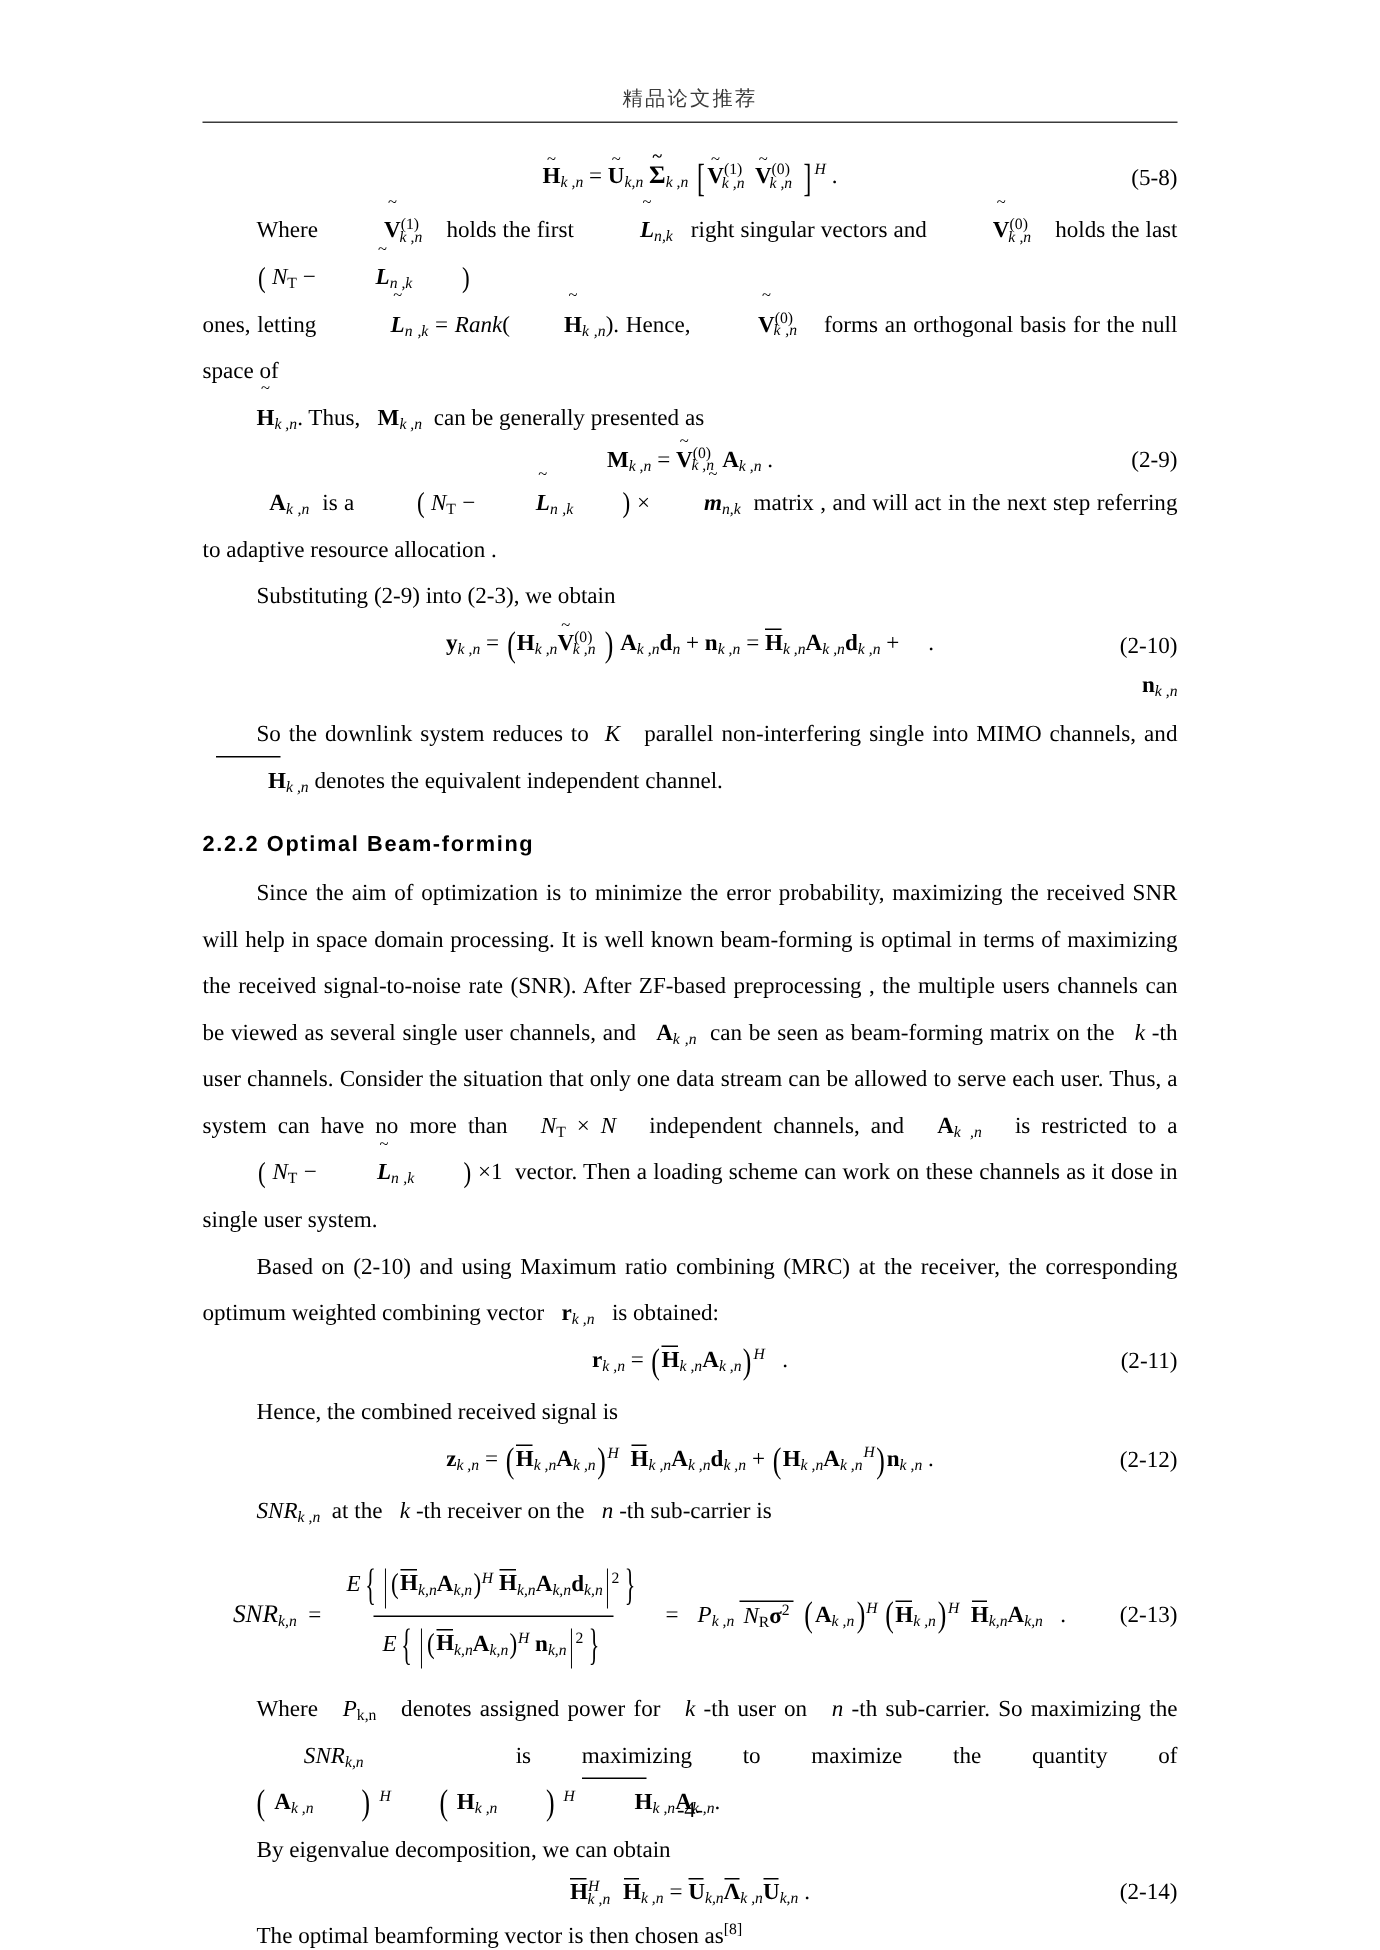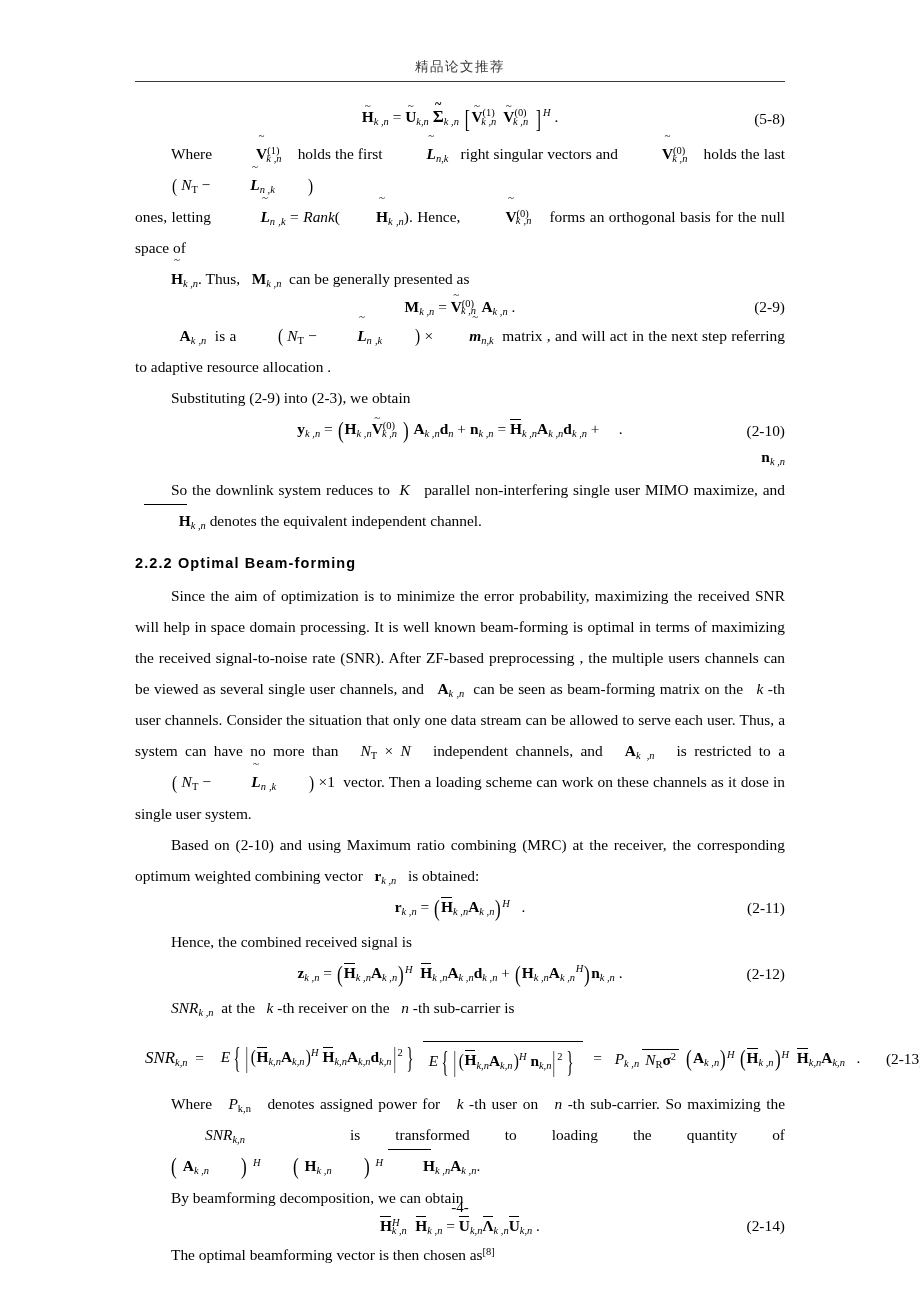--- a/index.html
+++ b/index.html
@@ -88,21 +88,21 @@
     width: 100%;
     margin: 4px 0;
   }
   .eq-body { flex: 1 1 auto; text-align: center; font-size: 15.4px; }
   .eq-num { flex: 0 0 72px; text-align: right; font-size: 15.4px; }
   .eq-left-pad { flex: 0 0 72px; }
   
   .frac { display: inline-flex; flex-direction: row; align-items: flex-end; vertical-align: middle; margin: 0 2px; }
   .frac > .num { padding: 0 3px 1px 3px; }
   .frac > .den { padding: 1px 3px 0 3px; border-top: 1.4px solid #000; }
-  .bigfrac { display: inline-flex; flex-direction: row; align-items: center; vertical-align: middle; margin: 0 3px; }
+  .bigfrac { display: inline-flex; flex-direction: column; align-items: center; vertical-align: middle; margin: 0 3px; }
   .bigfrac > .num { padding: 0 6px 3px 6px; }
   .bigfrac > .den { padding: 3px 6px 0 6px; border-top: 1.5px solid #000; }
   
   .page-num {
     position: absolute;
     left: 0; right: 0;
     bottom: 84px;
     text-align: center;
     font-size: 15px;
   }
@@ -184,21 +184,21 @@
     </div>
     <div class="eq-num">(2-10)</div>
   </div>
   <div class="ctr math" style="font-size:15.4px;margin:2px 0 0 -40px;">
     <span class="mb">n</span><sub class="mi">k ,n</sub>
   </div>
 
   <p class="body-text indent" style="margin-top:8px;">
     <span>So the downlink system reduces to</span>
     <span class="math">&nbsp;<span class="mi">K</span>&nbsp;&nbsp;</span>
-    <span>parallel non-interfering single user MIMO maximize, and</span>
+    <span>parallel non-interfering single into MIMO channels, and</span>
     <span class="math">&nbsp;&nbsp;<span class="ovb"><span class="bar"></span><span class="mb">H</span></span><sub class="mi">k ,n</sub></span>
     <span>denotes the equivalent independent channel.</span>
   </p>
 
   <div class="sec-head">2.2.2 Optimal Beam-forming</div>
 
   <p class="body-text indent">
     <span>Since the aim of optimization is to minimize the error probability, maximizing the received SNR will help in space domain processing. It is well known beam-forming is optimal in terms of maximizing the received signal-to-noise rate (SNR). After ZF-based preprocessing , the multiple users channels can be viewed as several single user channels, and</span>
     <span class="math">&nbsp;&nbsp;<span class="mb">A</span><sub class="mi">k ,n</sub>&nbsp;</span>
     <span>can be seen as beam-forming matrix on the</span>
@@ -277,25 +277,25 @@
     <div class="eq-num" style="flex:0 0 64px;">(2-13)</div>
   </div>
 
   <p class="body-text indent">
     <span>Where</span>
     <span class="math">&nbsp;&nbsp;<span class="mi">P</span><sub>k,n</sub>&nbsp;&nbsp;</span>
     <span>denotes assigned power for</span>
     <span class="math">&nbsp;&nbsp;<span class="mi">k</span>&nbsp;</span><span>-th user on</span>
     <span class="math">&nbsp;&nbsp;<span class="mi">n</span>&nbsp;</span><span>-th sub-carrier. So maximizing the</span>
     <span class="math">&nbsp;&nbsp;<span class="mi">SNR</span><sub class="mi">k,n</sub>&nbsp;&nbsp;</span>
-    <span>is transformed to loading the quantity of</span>
+    <span>is maximizing to maximize the quantity of</span>
     <span class="math">&nbsp;<span class="paren-big">(</span><span class="mb">A</span><sub class="mi">k ,n</sub><span class="paren-big">)</span><sup class="mi">H</sup><span class="paren-big">(</span><span class="mb">H</span><sub class="mi">k ,n</sub><span class="paren-big">)</span><sup class="mi">H</sup>&nbsp;<span class="ovb"><span class="bar"></span><span class="mb">H</span></span><sub class="mi">k ,n</sub><span class="mb">A</span><sub class="mi">k ,n</sub></span><span>.</span>
   </p>
 
-  <p class="body-text indent tight">By beamforming decomposition, we can obtain</p>
+  <p class="body-text indent tight">By eigenvalue decomposition, we can obtain</p>
 
   <div class="eq-row">
     <div class="eq-left-pad"></div>
     <div class="eq-body math">
       <span class="ovb"><span class="bar"></span><span class="mb">H</span></span><sup class="mi">H</sup><sub class="mi" style="margin-left:-0.75em;">k ,n</sub>
       <span style="margin-left:0.3em;"></span><span class="ovb"><span class="bar"></span><span class="mb">H</span></span><sub class="mi">k ,n</sub>
       <span> = </span>
       <span class="ovb"><span class="bar"></span><span class="mb">U</span></span><sub class="mi">k,n</sub><span class="ovb"><span class="bar"></span><span class="mb">Λ</span></span><sub class="mi">k ,n</sub><span class="ovb"><span class="bar"></span><span class="mb">U</span></span><sub class="mi">k,n</sub>
       <span> .</span>
     </div>

